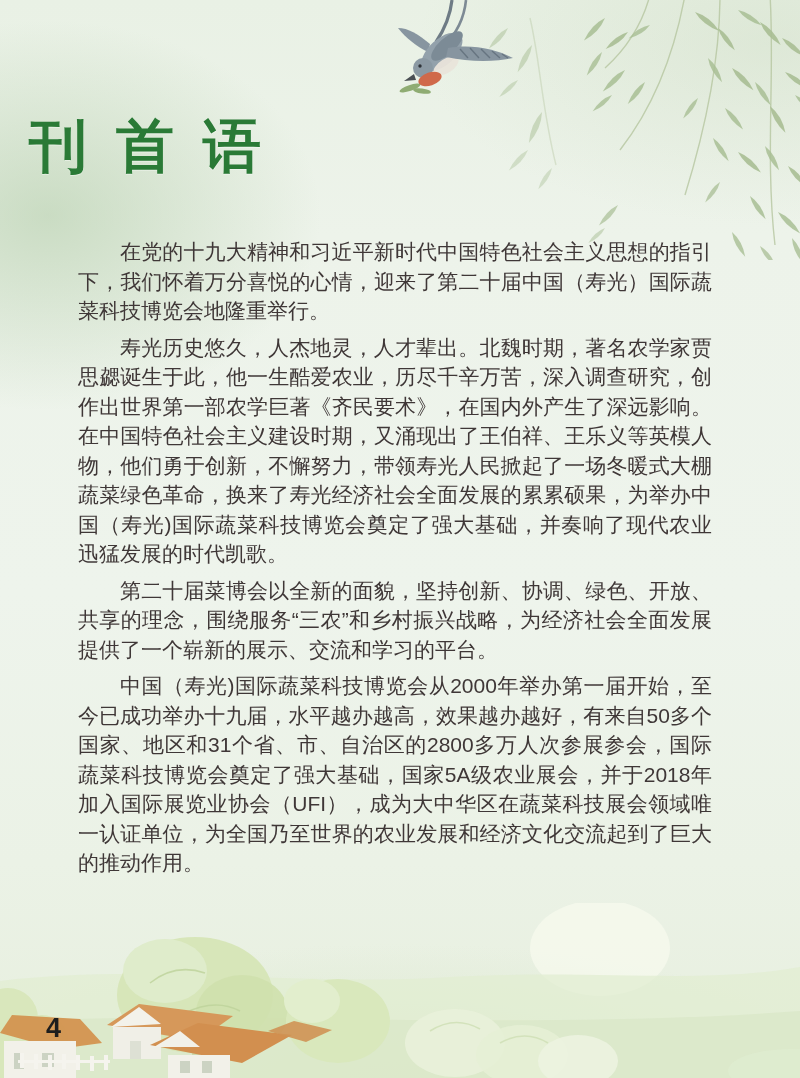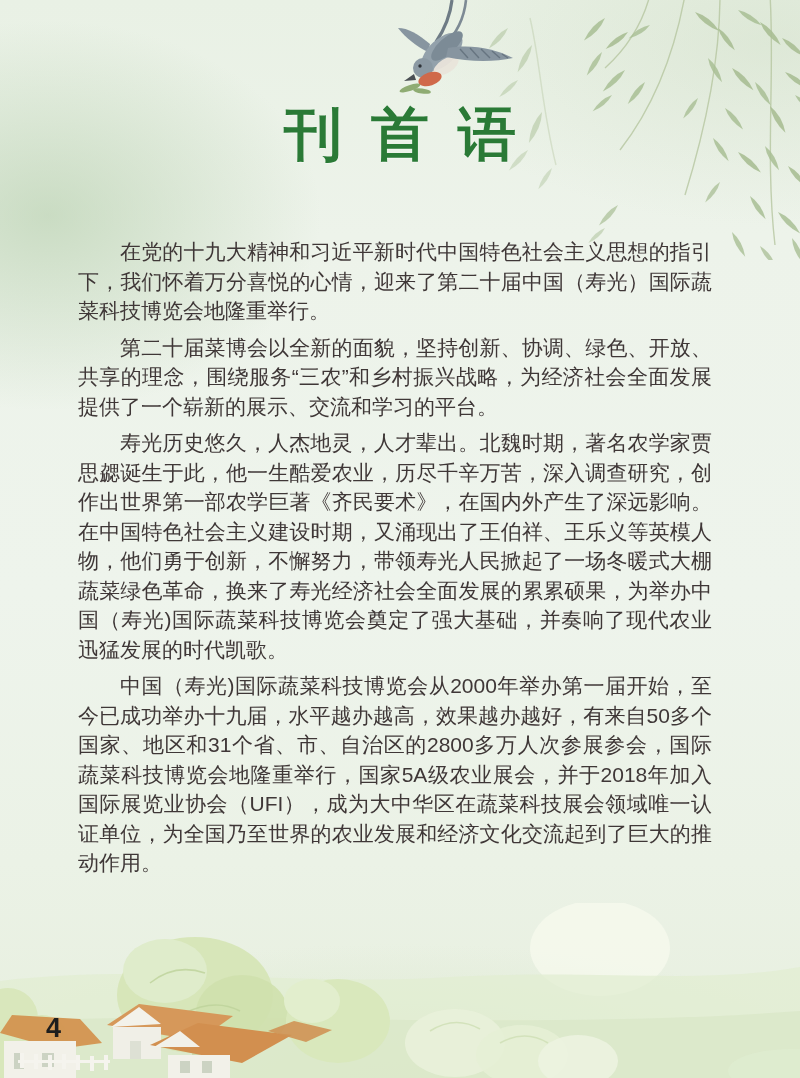--- a/index.html
+++ b/index.html
@@ -14,22 +14,22 @@
     background:
       radial-gradient(ellipse 420px 300px at 6% 20%, rgba(173,201,163,.55), rgba(173,201,163,0) 65%),
       radial-gradient(ellipse 500px 260px at 96% 4%, rgba(198,214,186,.35), rgba(198,214,186,0) 70%),
       radial-gradient(ellipse 600px 180px at 50% 100%, rgba(196,216,172,.30), rgba(196,216,172,0) 75%);
   }
   .deco{position:absolute;pointer-events:none;}
   .willow{right:0;top:0;width:330px;height:260px;}
   .bird{left:390px;top:0;width:130px;height:100px;}
   .landscape{left:0;bottom:0;width:800px;height:175px;}
   .title{
-    position:absolute;left:0;top:96px;width:100%;
-    margin:0;text-align:center;
+    position:absolute;left:0;top:108px;width:100%;
+    margin:0;
     font-size:58px;font-weight:900;
     letter-spacing:.5em;padding-left:.5em;box-sizing:border-box;
     color:var(--title-green,#2a7a36);
     text-shadow:0 1px 0 rgba(255,255,255,.4);
   }
   .content{
     position:absolute;left:78px;top:237px;width:652px;
     color:var(--body-text,#3f3737);
   }
   .content p{
@@ -196,20 +196,20 @@
       <ellipse cx="578" cy="158" rx="40" ry="26" fill="#ecf3e0" opacity=".9"></ellipse>
       <path d="M430,128 Q455,112 480,126 M500,140 Q525,126 548,140" stroke="#d3e2bb" stroke-width="1.6" fill="none"></path>
       <ellipse cx="790" cy="168" rx="62" ry="22" fill="#dfeccf" opacity=".8"></ellipse>
     </g>
   </svg>
 
   <h1 class="title">刊首语</h1>
 
   <div class="content">
     <p>在党的十九大精神和习近平新时代中国特色社会主义思想的指引下，我们怀着万分喜悦的心情，迎来了第二十届中国（寿光）国际蔬菜科技博览会地隆重举行。</p>
+    <p>寿光历史悠久，人杰地灵，人才辈出。北魏时期，著名农学家贾思勰诞生于此，他一生酷爱农业，历尽千辛万苦，深入调查研究，创作出世界第一部农学巨著《齐民要术》，在国内外产生了深远影响。在中国特色社会主义建设时期，又涌现出了王伯祥、王乐义等英模人物，他们勇于创新，不懈努力，带领寿光人民掀起了一场冬暖式大棚蔬菜绿色革命，换来了寿光经济社会全面发展的累累硕果，为举办中国（寿光)国际蔬菜科技博览会奠定了强大基础，并奏响了现代农业迅猛发展的时代凯歌。</p>
     <p>第二十届菜博会以全新的面貌，坚持创新、协调、绿色、开放、共享的理念，围绕服务“三农”和乡村振兴战略，为经济社会全面发展提供了一个崭新的展示、交流和学习的平台。</p>
-    <p>寿光历史悠久，人杰地灵，人才辈出。北魏时期，著名农学家贾思勰诞生于此，他一生酷爱农业，历尽千辛万苦，深入调查研究，创作出世界第一部农学巨著《齐民要术》，在国内外产生了深远影响。在中国特色社会主义建设时期，又涌现出了王伯祥、王乐义等英模人物，他们勇于创新，不懈努力，带领寿光人民掀起了一场冬暖式大棚蔬菜绿色革命，换来了寿光经济社会全面发展的累累硕果，为举办中国（寿光)国际蔬菜科技博览会奠定了强大基础，并奏响了现代农业迅猛发展的时代凯歌。</p>
-    <p>中国（寿光)国际蔬菜科技博览会从2000年举办第一届开始，至今已成功举办十九届，水平越办越高，效果越办越好，有来自50多个国家、地区和31个省、市、自治区的2800多万人次参展参会，国际蔬菜科技博览会地隆重举行，国家5A级农业展会，并于2018年加入国际展览业协会（UFI），成为大中华区在蔬菜科技展会领域唯一认证单位，为全国乃至世界的农业发展和经济文化交流起到了巨大的推动作用。</p>
+    <p>中国（寿光)国际蔬菜科技博览会从2000年举办第一届开始，至今已成功举办十九届，水平越办越高，效果越办越好，有来自50多个国家、地区和31个省、市、自治区的2800多万人次参展参会，国际蔬菜科技博览会奠定了强大基础，国家5A级农业展会，并于2018年加入国际展览业协会（UFI），成为大中华区在蔬菜科技展会领域唯一认证单位，为全国乃至世界的农业发展和经济文化交流起到了巨大的推动作用。</p>
   </div>
 
   <div class="page-number">4</div>
 
 </div>
 
 </body></html>

